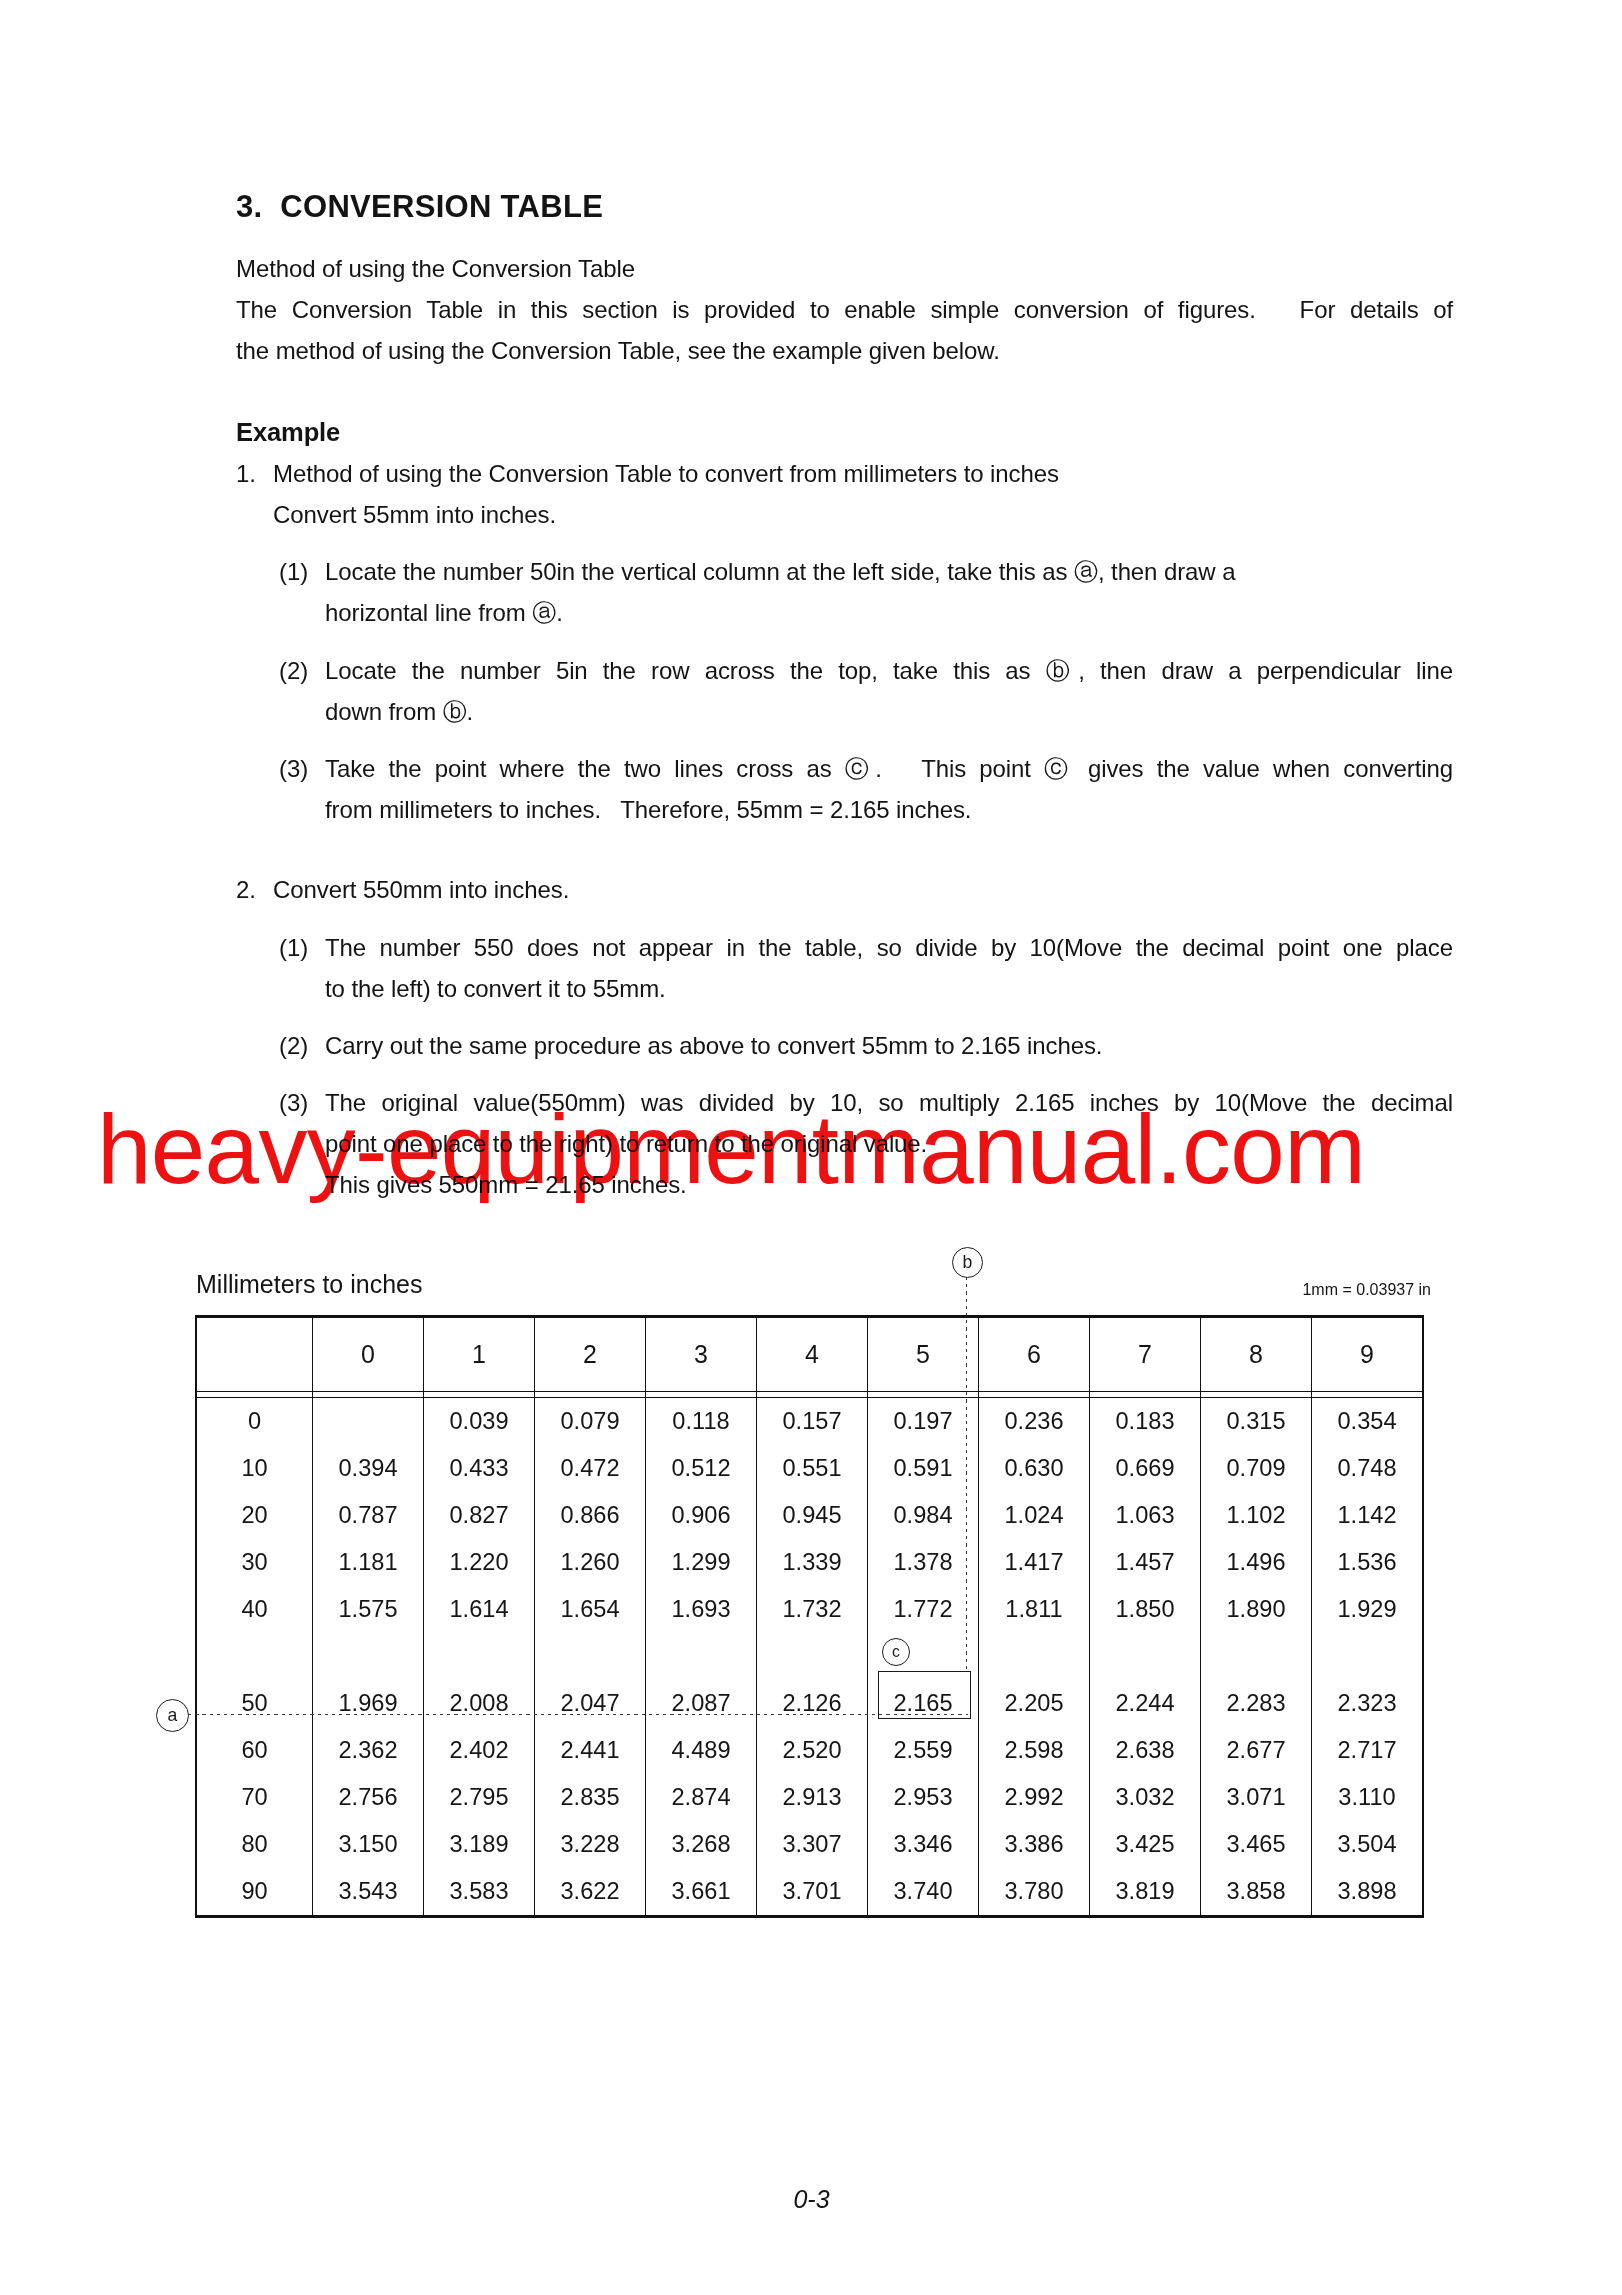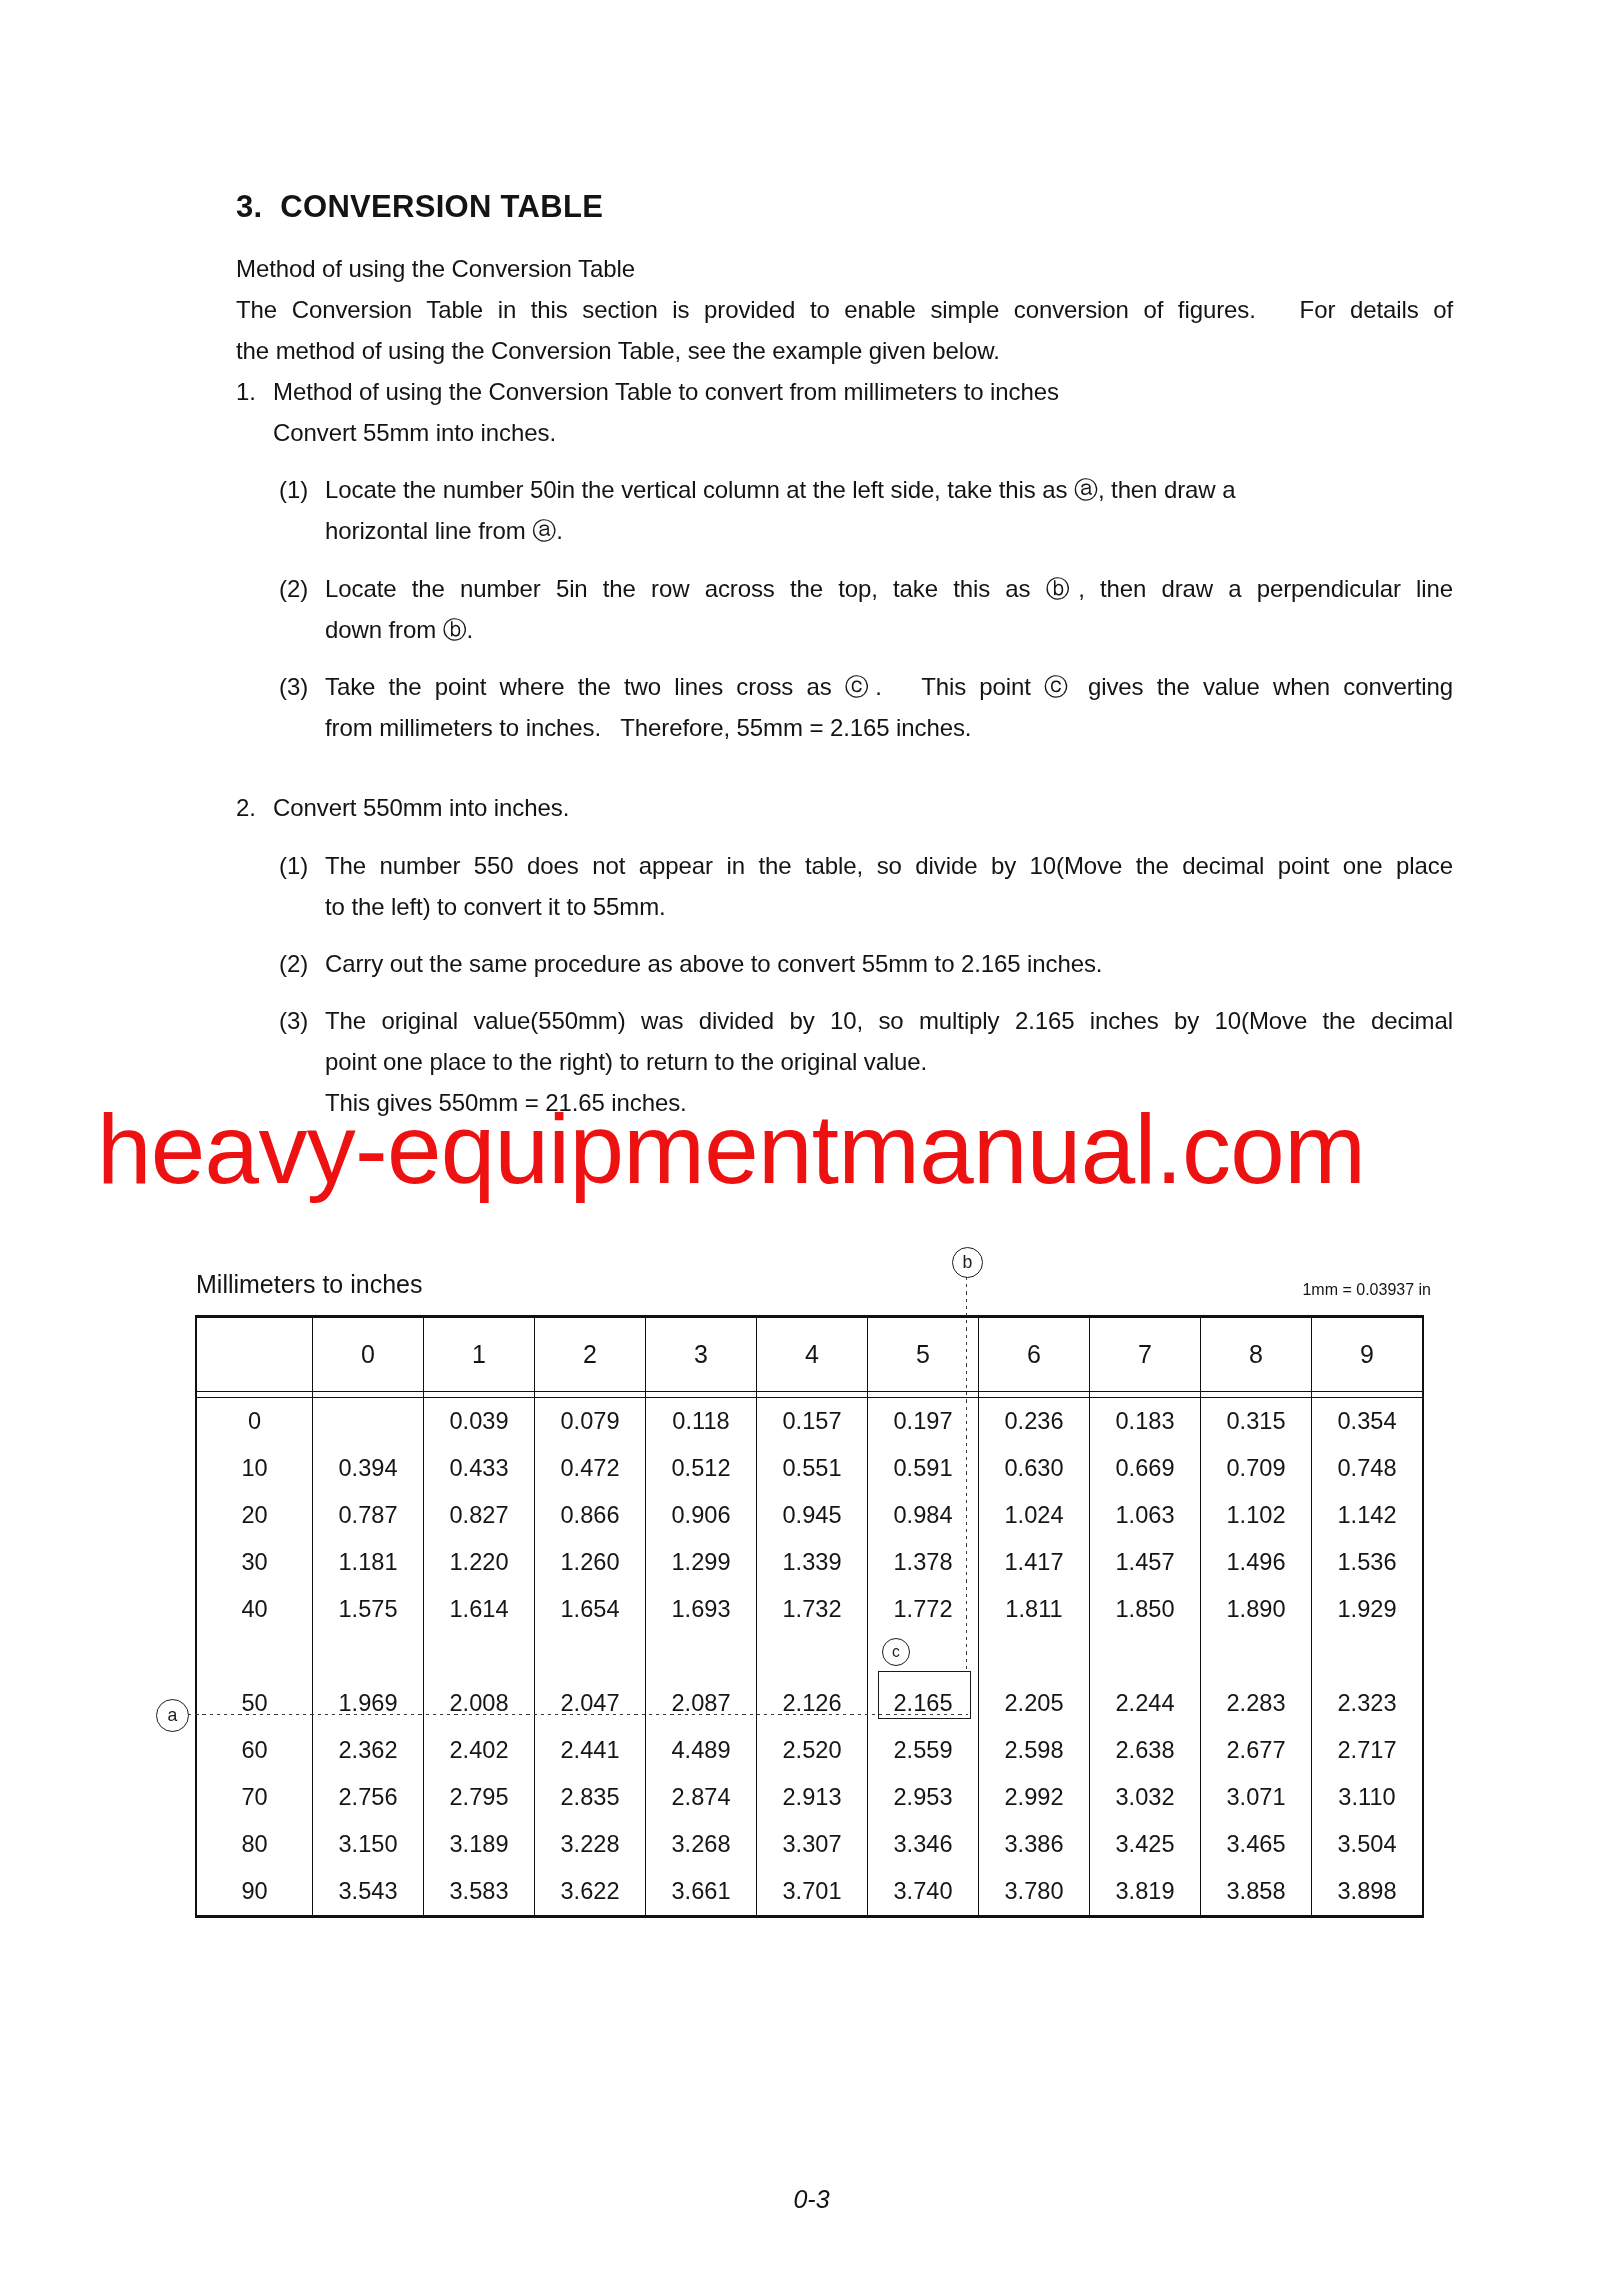--- a/index.html
+++ b/index.html
@@ -64,20 +64,21 @@
 </head>
 <body>
 
 <div class="textcol">
   <div class="doc-title tline">3.&nbsp; CONVERSION TABLE</div>
 
   <div class="intro-heading tline">Method of using the Conversion Table</div>
   <div class="tline stretch">The Conversion Table in this section is provided to enable simple conversion of figures.&nbsp;&nbsp; For details of</div>
   <div class="tline">the method of using the Conversion Table, see the example given below.</div>
 
+  <div class="example-heading tline">Example</div>
 
   <div class="item">
     <span class="item-num">1.</span>
     <div class="tline">Method of using the Conversion Table to convert from millimeters to inches</div>
     <div class="tline">Convert 55mm into inches.</div>
   </div>
 
   <div class="step">
     <span class="step-num">(1)</span>
     <div class="tline">Locate the number 50in the vertical column at the left side, take this as ⓐ, then draw a</div>

